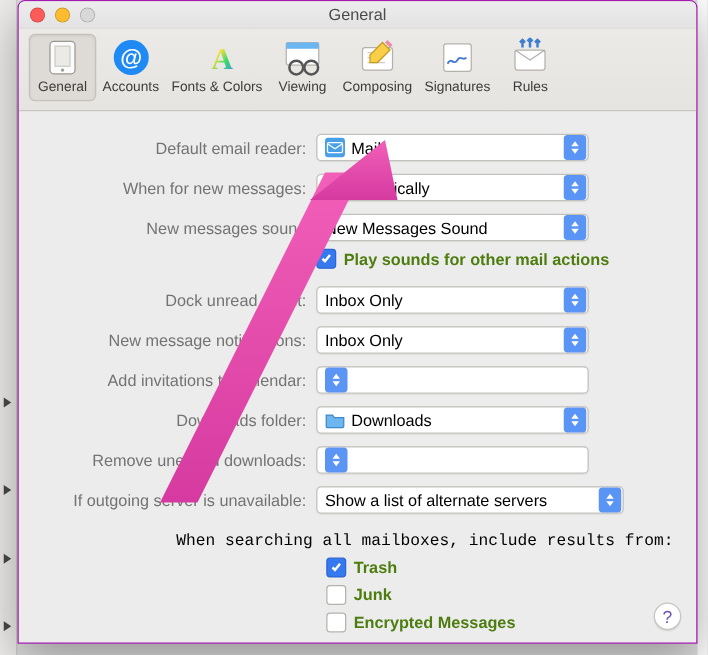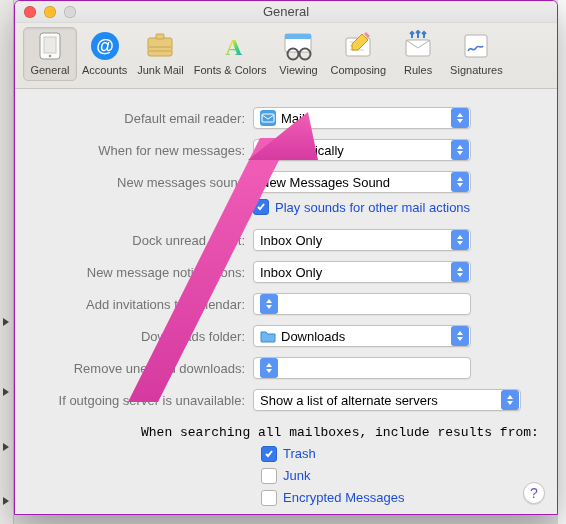--- a/index.html
+++ b/index.html
@@ -130,21 +130,21 @@
     margin-right: 6px;
     display:inline-flex;align-items:center;justify-content:center;
     flex: 0 0 16px;
   }
   .chk.checked {
     background: #3679ee;
     border-color: #2b66d4;
   }
   .chk.checked svg { display:block; }
   .chk svg { display:none; }
-  .chktext { color:#1d4ed8; }
+  .chktext { color:#4d7c0f;font-weight:bold; }
   .section-label {
     text-align: left;
     padding-left: 110px;
     margin-top: 6px;
     margin-bottom: 6px;
     font-family: Liberation Mono, monospace;
   }
   .checkrow {
     display:flex; align-items:flex-start;
     padding-left: 230px;
@@ -200,30 +200,20 @@
       <div class="tlabel">General</div>
     </div>
     <div class="tool">
       <div class="ticon">
         <svg width="32" height="32">
             <circle cx="16" cy="16" r="14" fill="#1f8af4"></circle>
             <text x="16" y="22" text-anchor="middle" font-size="18" font-weight="600" fill="#fff">@</text>
           </svg>
       </div>
       <div class="tlabel">Accounts</div>
-    </div>
-    <div class="tool">
-      <div class="ticon">
-        <svg width="32" height="32">
-            <rect x="4" y="8" width="24" height="18" rx="2" fill="#e9c97a" stroke="#c7a552"></rect>
-            <path d="M5 21 H27 M5 17 H27" stroke="#c7a552" stroke-width="1"></path>
-            <rect x="12" y="4" width="8" height="5" rx="1" fill="#e9c97a" stroke="#c7a552"></rect>
-          </svg>
-      </div>
-      <div class="tlabel">Junk Mail</div>
     </div>
     <div class="tool" style="min-width:82px;">
       <div class="ticon">
         <svg width="32" height="32">
           <defs>
               <linearGradient id="rb" x1="0" y1="0" x2="1" y2="1">
                 <stop offset="0" stop-color="#ff4a4a"></stop>
                 <stop offset="0.3" stop-color="#ffdf3b"></stop>
                 <stop offset="0.6" stop-color="#3bd96b"></stop>
                 <stop offset="1" stop-color="#3b87ff"></stop>
@@ -253,36 +243,36 @@
             <path d="M8 12 h16 M8 16 h12 M8 20 h14" stroke="#cfcdc7"></path>
             <path d="M20 4 l6 6 -10 10 -6 0 0 -6 z" fill="#f8cf47" stroke="#c69a1e"></path>
             <path d="M24 2 l4 4 -2 2 -4 -4 z" fill="#f08aa4"></path>
           </svg>
       </div>
       <div class="tlabel">Composing</div>
     </div>
     <div class="tool">
       <div class="ticon">
         <svg width="32" height="32">
+            <rect x="5" y="5" width="22" height="22" rx="2" fill="#fff" stroke="#b4b1ab"></rect>
+            <path d="M8 21 c3 -6 5 2 8 -3 c2 -4 5 1 7 -2" stroke="#4a7ad0" stroke-width="1.6" fill="none"></path>
+          </svg>
+      </div>
+      <div class="tlabel">Signatures</div>
+    </div>
+    <div class="tool">
+      <div class="ticon">
+        <svg width="32" height="32">
             <rect x="4" y="10" width="24" height="16" rx="2" fill="#fff" stroke="#b4b1ab"></rect>
             <path d="M4 10 l12 8 12 -8" stroke="#b4b1ab" fill="none"></path>
             <path d="M10 8 v-5 M16 8 v-6 M22 8 v-5" stroke="#3c7ed0" stroke-width="2"></path>
             <path d="M8 4 l2 -2 2 2 M14 3 l2 -2 2 2 M20 4 l2 -2 2 2" stroke="#3c7ed0" stroke-width="2" fill="none"></path>
           </svg>
       </div>
       <div class="tlabel">Rules</div>
-    </div>
-    <div class="tool">
-      <div class="ticon">
-        <svg width="32" height="32">
-            <rect x="5" y="5" width="22" height="22" rx="2" fill="#fff" stroke="#b4b1ab"></rect>
-            <path d="M8 21 c3 -6 5 2 8 -3 c2 -4 5 1 7 -2" stroke="#4a7ad0" stroke-width="1.6" fill="none"></path>
-          </svg>
-      </div>
-      <div class="tlabel">Signatures</div>
     </div>
   </div>
 
   <div class="pane">
 
     <div class="row">
       <div class="lbl">Default email reader:</div>
       <div class="ctrl">
         <div class="popup">
           <span class="picon">
@@ -379,21 +369,21 @@
       <div class="ctrl">
         <div class="popup">
           <span class="arrows"></span>
         </div>
       </div>
     </div>
 
     <div class="row" style="margin-bottom:14px;">
       <div class="lbl">If outgoing server is unavailable:</div>
       <div class="ctrl">
-        <div class="popup" style="width:268px;justify-content:space-between;">
+        <div class="popup" style="width:246px;justify-content:space-between;">
           <span class="ptxt">Show a list of alternate servers</span>
           <span class="arrows"></span>
         </div>
       </div>
     </div>
 
     <div class="section-label">When searching all mailboxes, include results from:</div>
 
     <div class="checkrow">
       <span class="chk checked">

